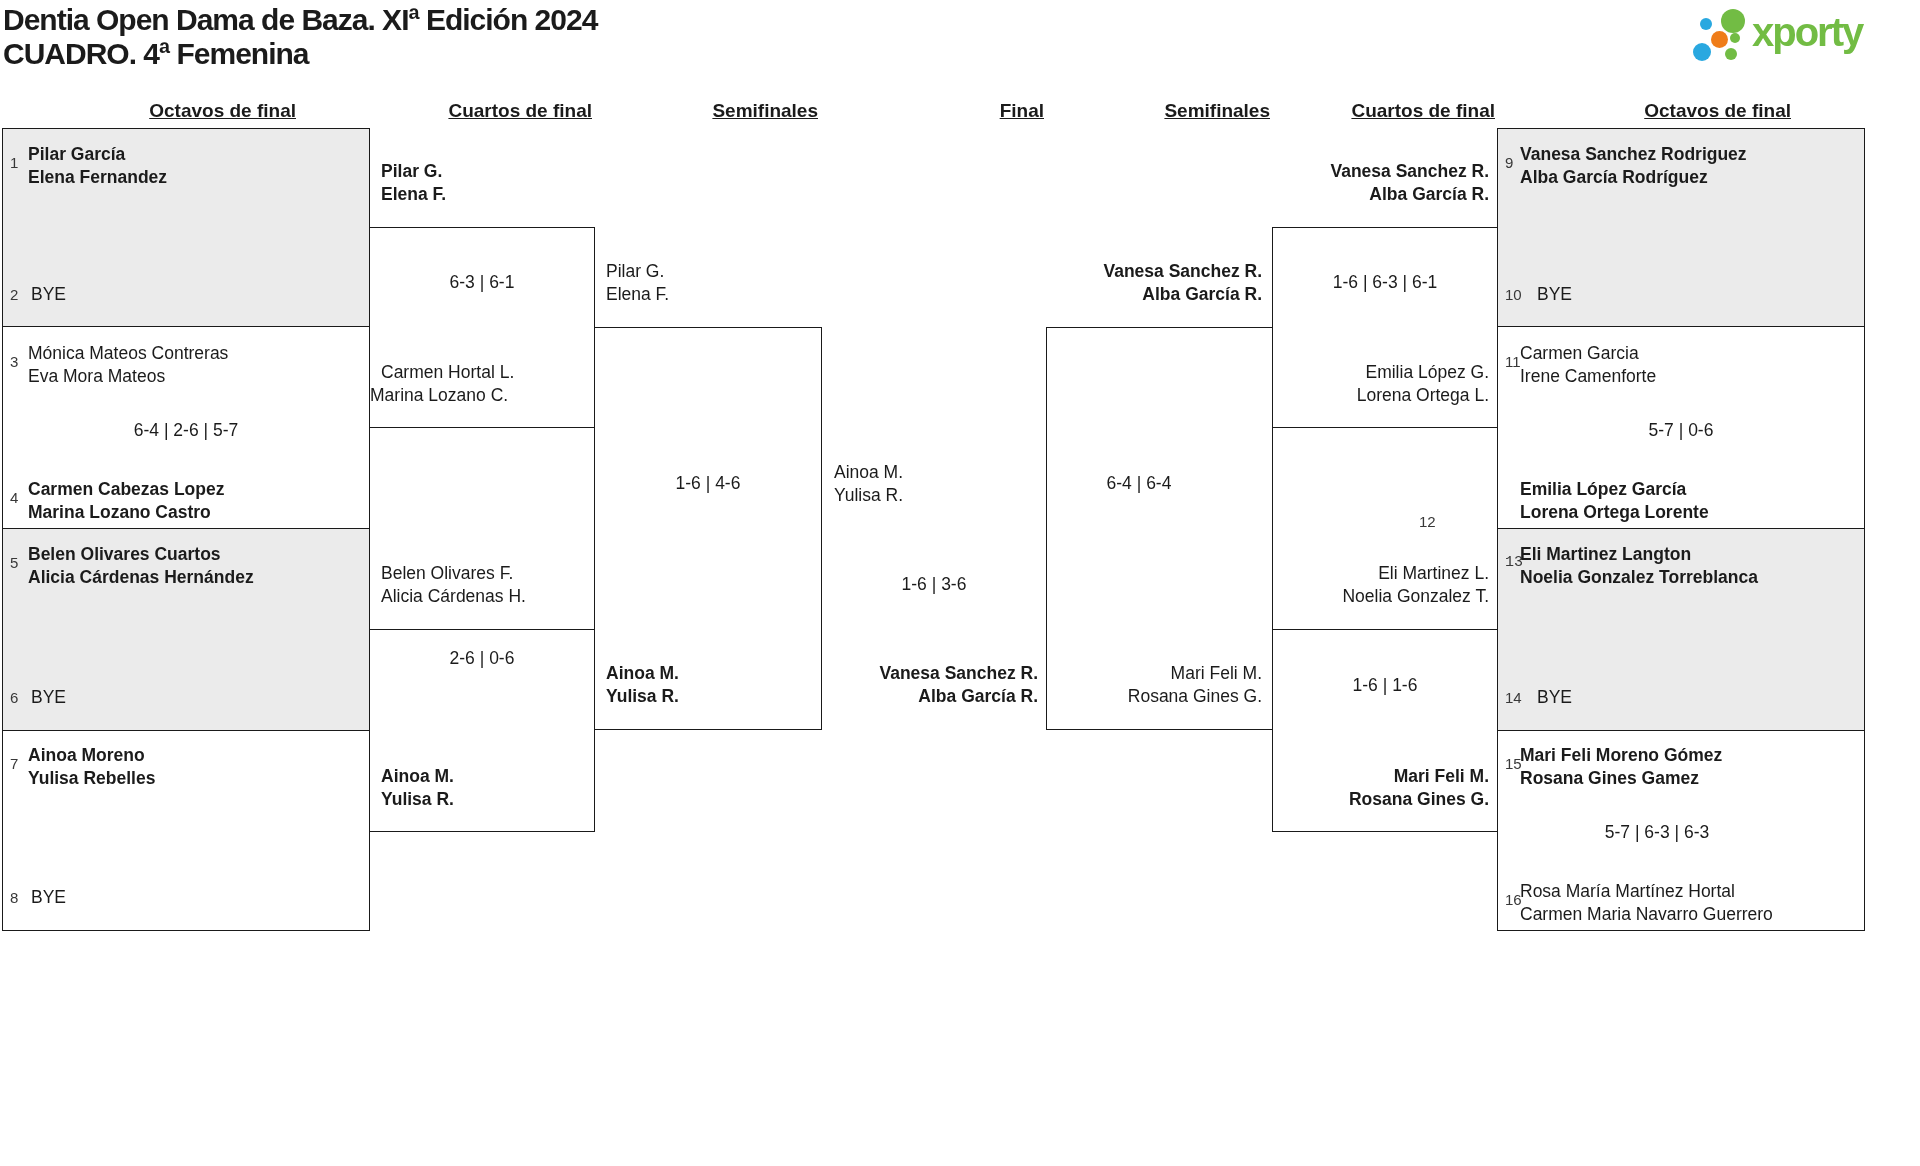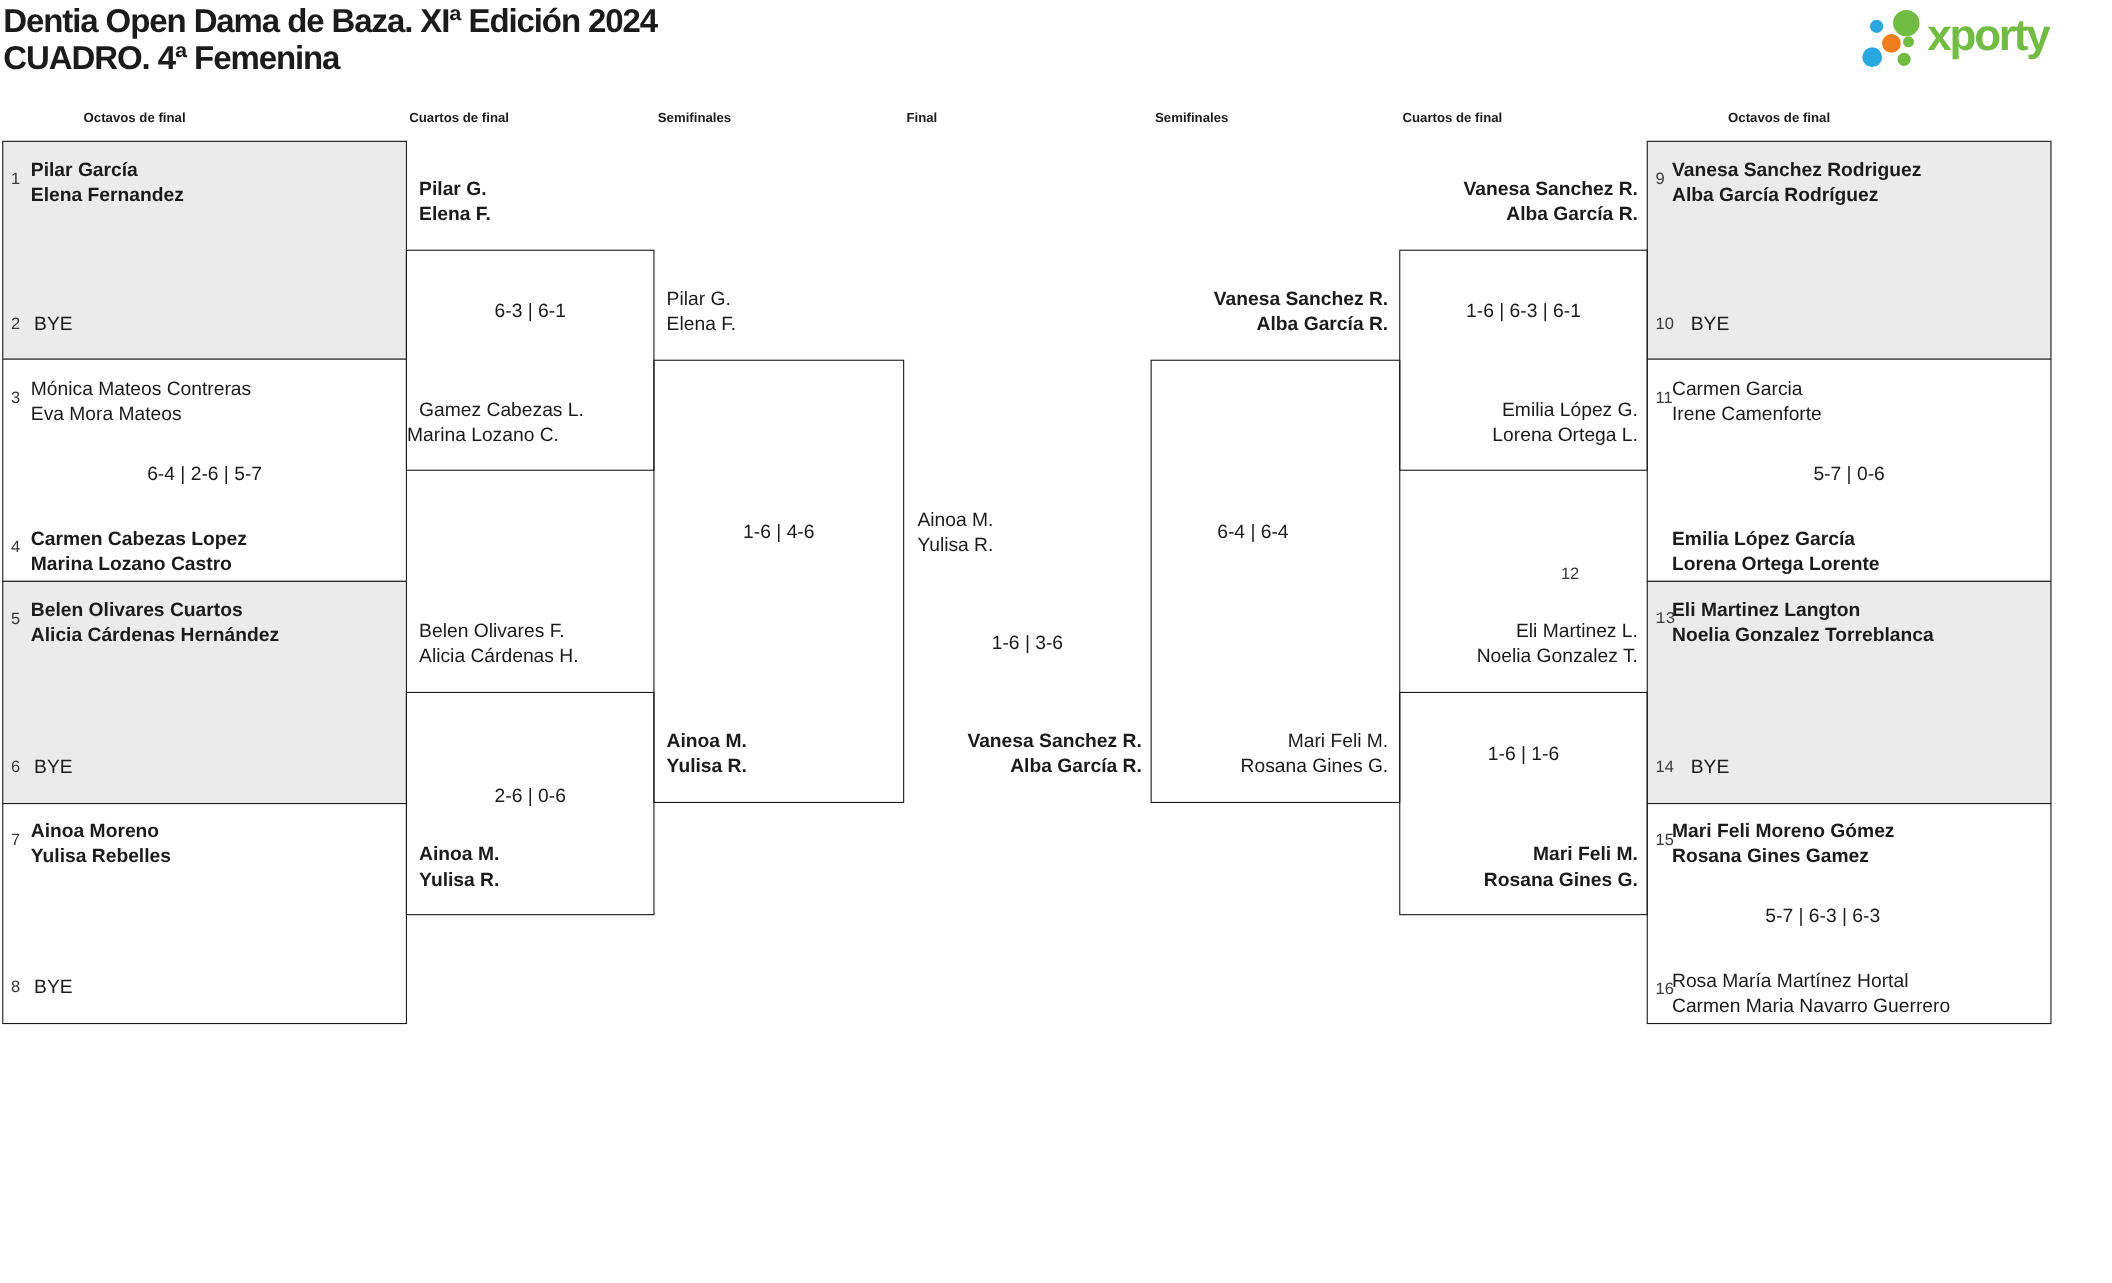--- a/index.html
+++ b/index.html
@@ -3,21 +3,21 @@
 <meta charset="utf-8">
 <style>
   :root{
     --brand-green:#72bc44; --brand-blue:#29a8e0; --brand-orange:#ef7d19;
     --box-grey:#ebebeb; --line:#1a1a1a; --ink:#1b1b1b;
   }
   html,body{margin:0;padding:0;background:#fff;}
   body{font-family:"Liberation Sans",sans-serif;color:var(--ink);}
   #stage{position:relative;width:1920px;height:1166px;background:#fff;overflow:hidden;}
   .ttl{position:absolute;left:3px;font-size:30px;font-weight:bold;letter-spacing:-1px;line-height:34px;white-space:nowrap;}
-  .hdr{position:absolute;top:100px;width:220px;text-align:left;font-size:12px;font-weight:bold;white-space:nowrap;}
+  .hdr{position:absolute;top:100px;width:220px;text-align:right;font-size:19px;font-weight:bold;white-space:nowrap;text-decoration:underline;}
   .box{position:absolute;border:1px solid var(--line);box-sizing:border-box;background:#fff;}
   .grey{background:var(--box-grey);}
   .rect{position:absolute;border:1px solid var(--line);box-sizing:border-box;background:transparent;}
   .nm{position:absolute;font-size:17.5px;line-height:23px;white-space:nowrap;color:var(--ink);}
   .b{font-weight:bold;}
   .seed{position:absolute;font-size:15px;line-height:23px;color:#383838;white-space:nowrap;}
   .score{position:absolute;font-size:17.5px;line-height:20px;text-align:center;white-space:nowrap;color:var(--ink);}
   .dot{position:absolute;border-radius:50%;}
   .wordmark{position:absolute;left:1752px;top:6px;font-size:40px;font-weight:bold;letter-spacing:-2px;color:var(--brand-green);line-height:52px;}
 </style>
@@ -114,26 +114,26 @@
   <div class="nm b" style="left:1520px;top:744px;">Mari Feli Moreno Gómez</div>
   <div class="nm b" style="left:1520px;top:767px;">Rosana Gines Gamez</div>
   <div class="score" style="left:1497px;top:822px;width:320px;">5-7 | 6-3 | 6-3</div>
   <div class="seed" style="left:1505px;top:888px;">16</div>
   <div class="nm" style="left:1520px;top:880px;">Rosa María Martínez Hortal</div>
   <div class="nm" style="left:1520px;top:903px;">Carmen Maria Navarro Guerrero</div>
 
   <div class="nm b" style="left:381px;top:160px;">Pilar G.</div>
   <div class="nm b" style="left:381px;top:183px;">Elena F.</div>
   <div class="score" style="left:369px;top:272px;width:226px;">6-3 | 6-1</div>
-  <div class="nm" style="left:381px;top:361px;">Gamez Cabezas L.</div>
+  <div class="nm" style="left:381px;top:361px;">Carmen Hortal L.</div>
   <div class="nm" style="left:370px;top:384px;">Marina Lozano C.</div>
 
   <div class="nm" style="left:381px;top:562px;">Belen Olivares F.</div>
   <div class="nm" style="left:381px;top:585px;">Alicia Cárdenas H.</div>
-  <div class="score" style="left:369px;top:713px;width:226px;">2-6 | 0-6</div>
+  <div class="score" style="left:369px;top:648px;width:226px;">2-6 | 0-6</div>
   <div class="nm b" style="left:381px;top:765px;">Ainoa M.</div>
   <div class="nm b" style="left:381px;top:788px;">Yulisa R.</div>
 
   <div class="nm" style="left:606px;top:260px;">Pilar G.</div>
   <div class="nm" style="left:606px;top:283px;">Elena F.</div>
   <div class="score" style="left:594px;top:473px;width:228px;">1-6 | 4-6</div>
   <div class="nm b" style="left:606px;top:662px;">Ainoa M.</div>
   <div class="nm b" style="left:606px;top:685px;">Yulisa R.</div>
 
   <div class="nm" style="left:834px;top:461px;">Ainoa M.</div>

